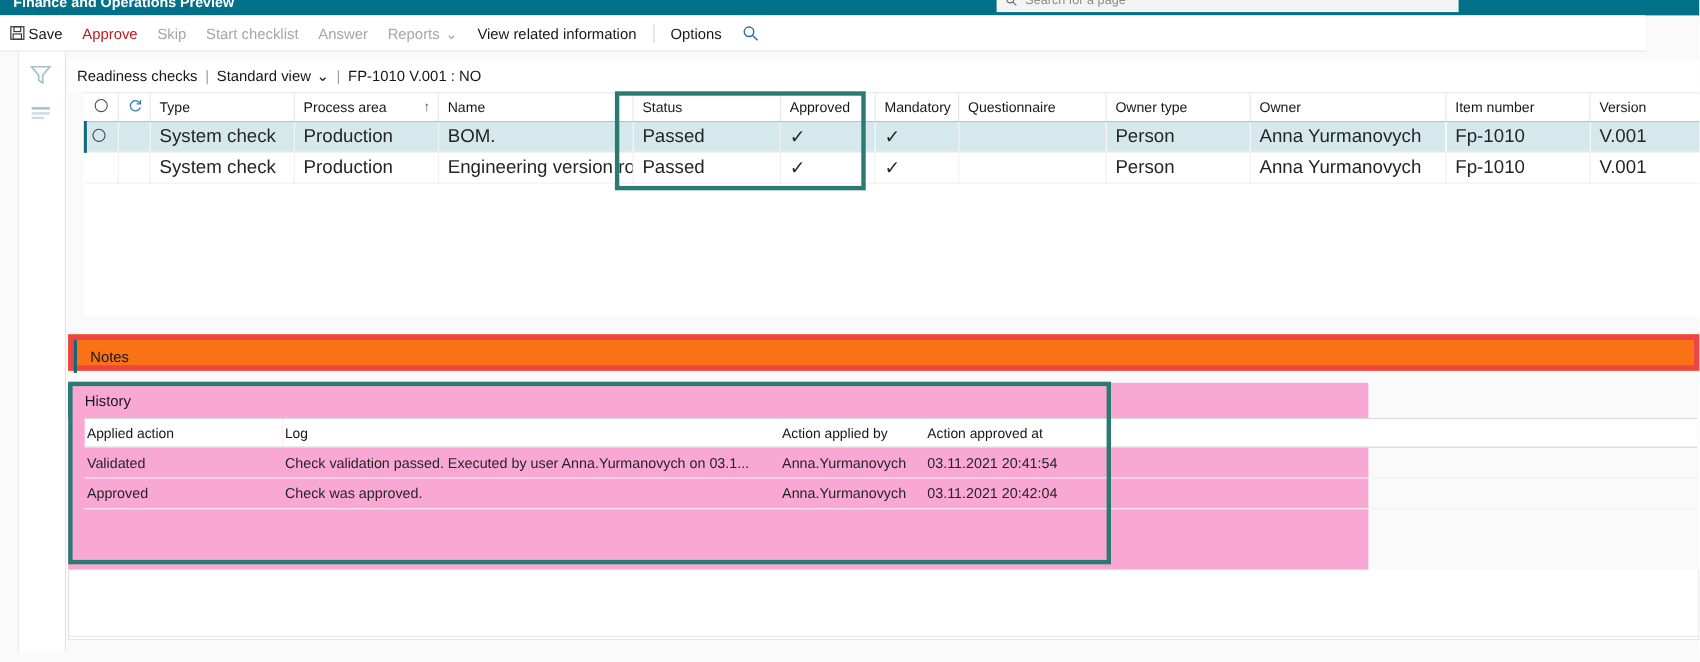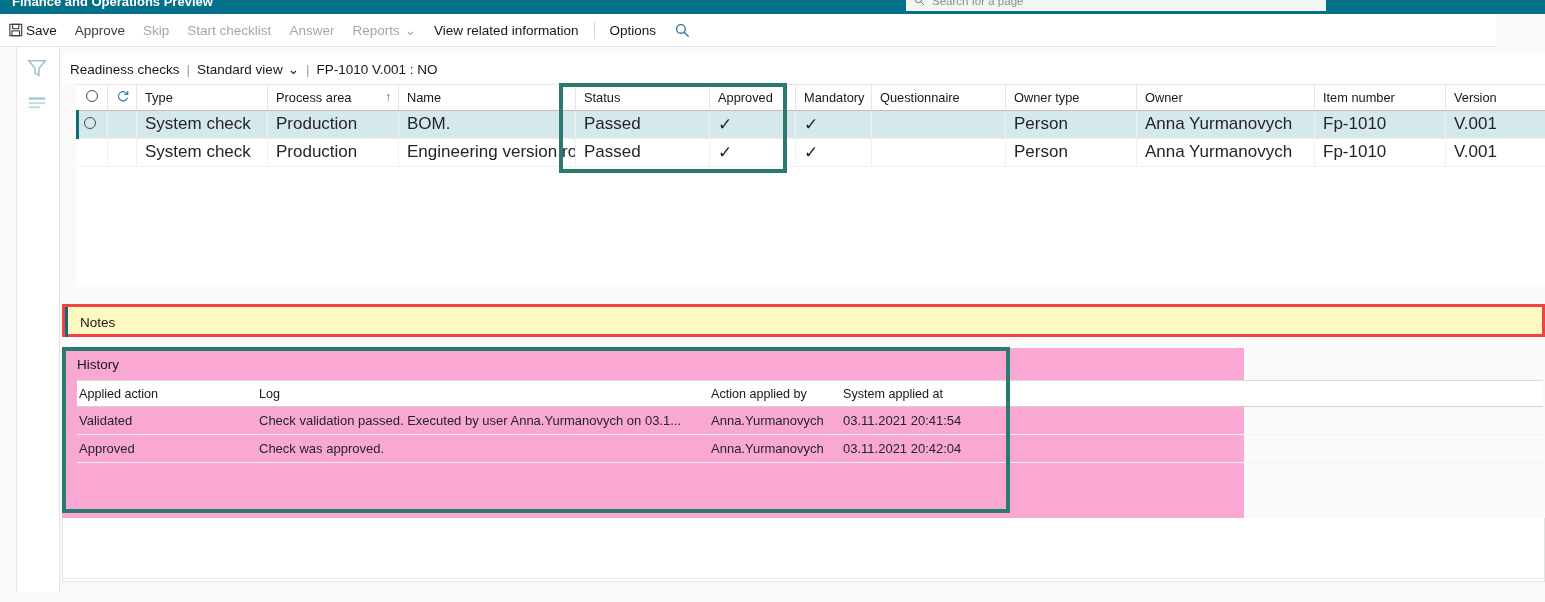--- a/index.html
+++ b/index.html
@@ -35,21 +35,21 @@
   .toolbar {
     position:absolute; left:0; top:14px; width:1496px; height:33px;
     background:#ffffff; border-bottom:1px solid #e6e6e6;
     display:flex; align-items:center; white-space:nowrap;
   }
   .tb-item {
     font-size:13.5px; color:#171717; padding:0 9px; height:33px;
     display:flex; align-items:center; cursor:default;
   }
   .tb-item.disabled { color:#a6a6a6; }
-  .tb-item.bold { font-weight:400; color:#404040; }
+  .tb-item.bold { font-weight:400; color:#b91c1c; }
   .tb-sep {
     width:1px; height:17px; background:#d6d6d6; margin:0 6px;
   }
   .save-icon {
     width:14px; height:14px; margin-right:3px; position:relative; top:0px;
   }
   .chev { margin-left:5px; }
   .tb-search-icon { padding:0 10px; display:flex; align-items:center; height:33px; }
 
   
@@ -103,21 +103,21 @@
     border-radius:50%;
   }
 
   
   .hl { position:absolute; border:4px solid #2b7a72; pointer-events:none; }
   #hl-status  { left:559px; top:83px;  width:228px; height:90px; }
   #hl-history { left:62px;  top:347px; width:948px; height:166px; }
 
   
   .panel {
-    position:absolute; background:#fef9c3; border:3px solid #ef4444;
+    position:absolute; background:#f97316; border:5px solid #ef4444;
   }
   .panel-head {
     height:30px; display:flex; align-items:center; padding-left:12px;
     font-size:13.5px; color:#171717; border-left:3px solid #0f6a7a;
   }
   #notes { left:62px; top:304px; width:1483px; height:33px; }
 
   
   #history { left:62px; top:348px; width:1182px; height:170px; border:none; background:#f9a8d4; }
   #history .panel-head { height:32px; }
@@ -328,21 +328,21 @@
           <col style="width:452px">
         <col style="width:132px">
           <col style="width:170px">
           <col>
       </colgroup>
       <thead>
         <tr>
           <th>Applied action</th>
           <th>Log</th>
           <th>Action applied by</th>
-          <th>System applied at</th>
+          <th>Action approved at</th>
           <th></th>
         </tr>
       </thead>
       <tbody>
         <tr>
           <td>Validated</td>
           <td>Check validation passed. Executed by user Anna.Yurmanovych on 03.1...</td>
           <td>Anna.Yurmanovych</td>
           <td>03.11.2021 20:41:54</td>
           <td></td>

